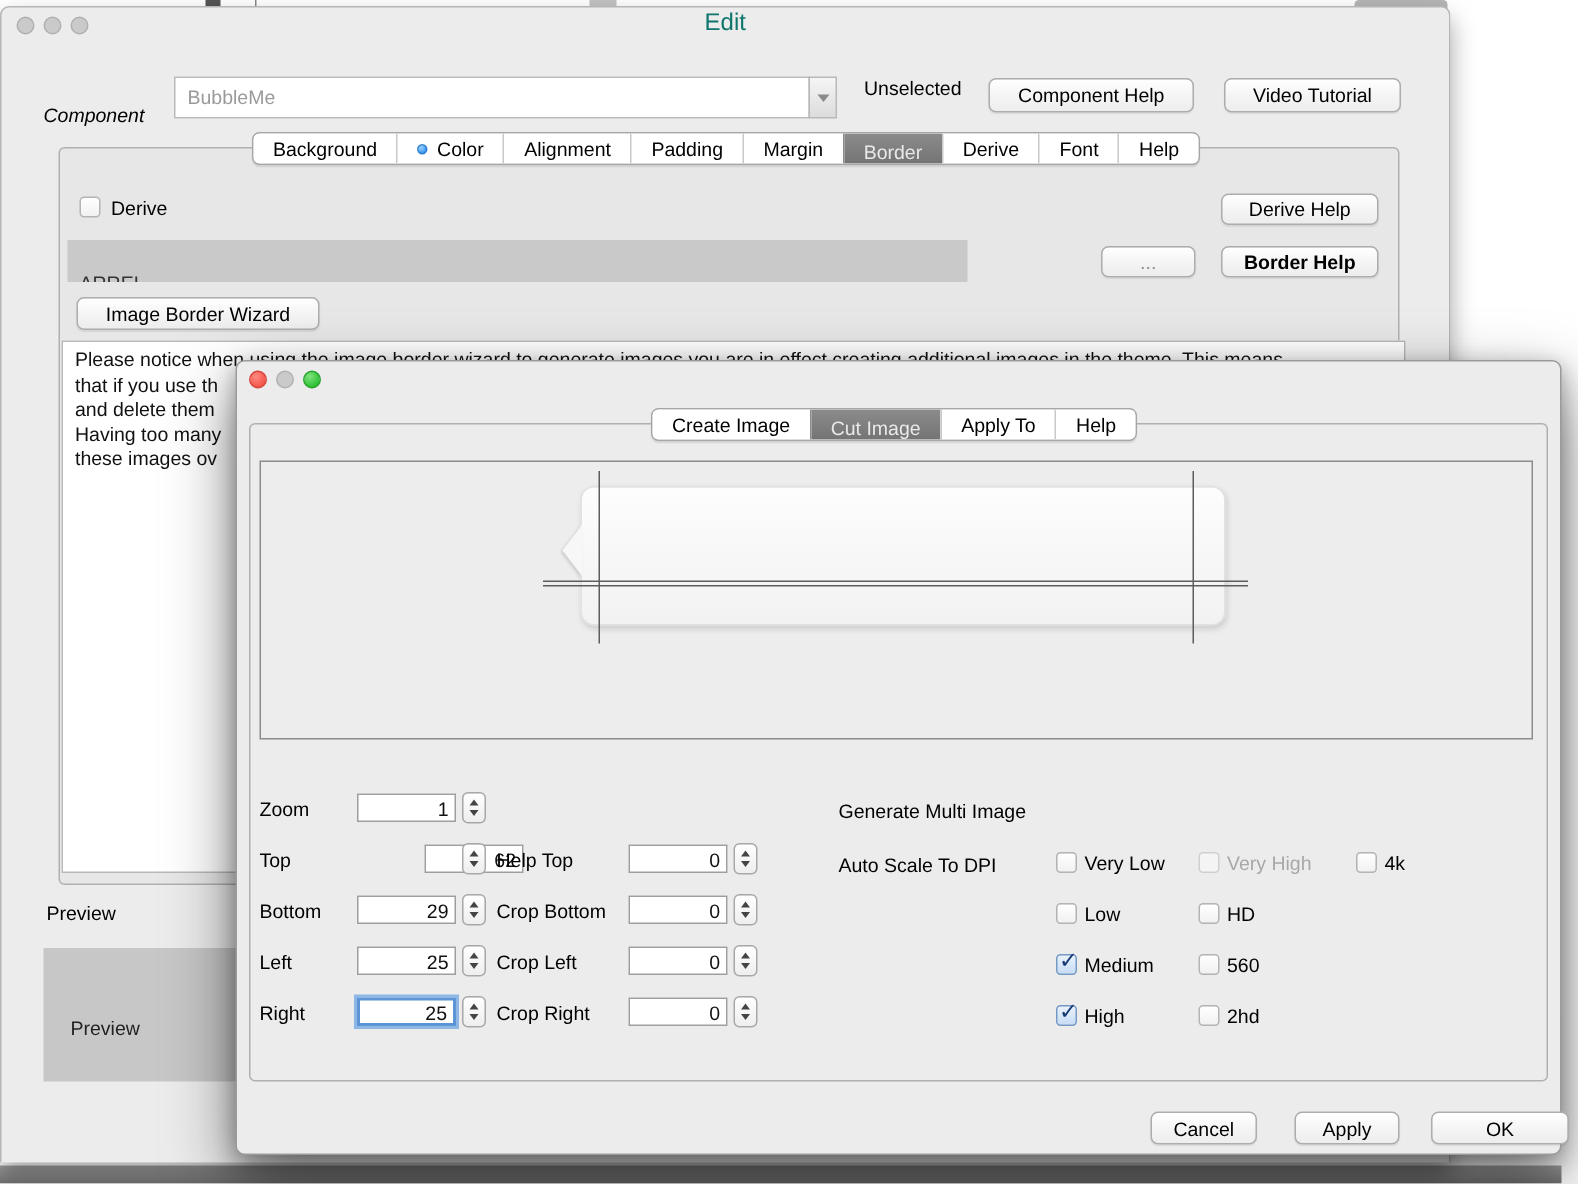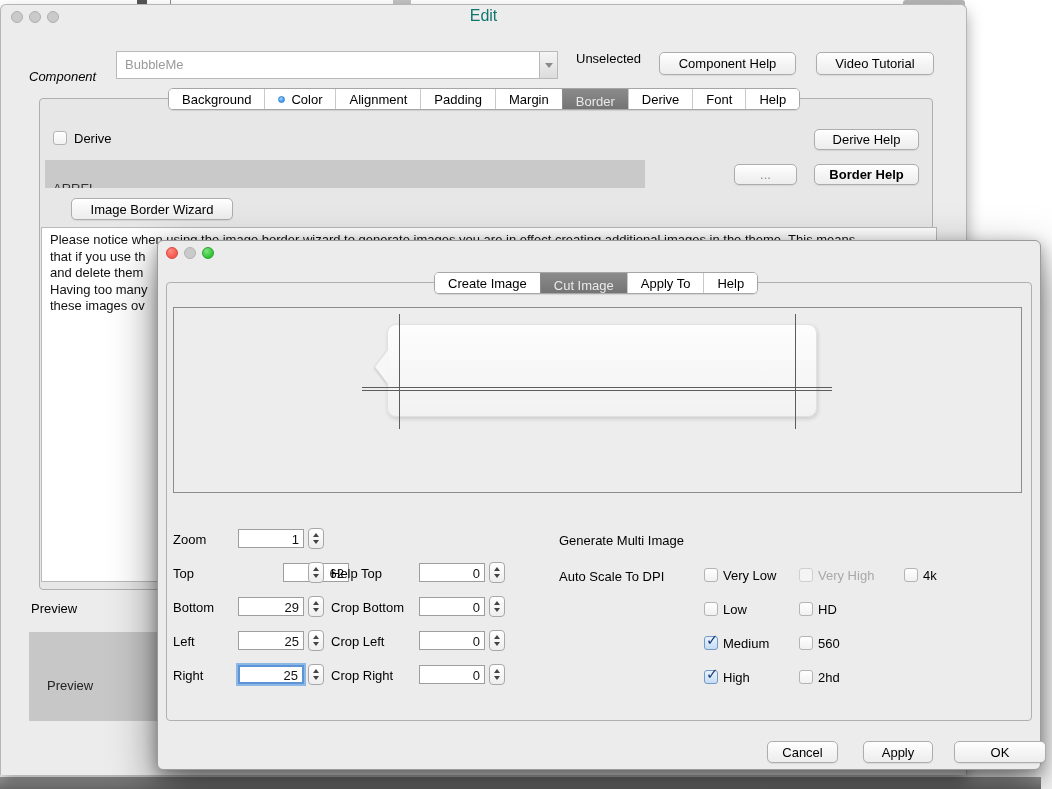--- a/index.html
+++ b/index.html
@@ -211,21 +211,21 @@
 
   <div class="checkbox" style="left:52px;top:126px;"></div>
   <div class="cblabel" style="left:73px;top:126px;">Derive</div>
   <div class="btn" style="left:813px;top:124px;width:105px;height:21px;">Derive Help</div>
 
   <div class="abs" style="left:44px;top:155px;width:600px;height:28px;background:#c9c9c9;overflow:hidden;">
     <div class="graybar-cliptext">ARREL</div>
   </div>
   <div class="btn" style="left:733px;top:159px;width:63px;height:21px;color:#909090;">...</div>
   <div class="btn" style="left:813px;top:159px;width:105px;height:21px;font-weight:bold;">Border Help</div>
-  <div class="btn" style="left:50px;top:193px;width:162px;height:22px;margin-left:20px;">Image Border Wizard</div>
+  <div class="btn" style="left:50px;top:193px;width:162px;height:22px;">Image Border Wizard</div>
 
   <div id="notice-panel" class="abs">
       <div class="line">Please notice when using the image border wizard to generate images you are in effect creating additional images in the theme. This means</div>
       <div class="line">that if you use th</div>
       <div class="line">and delete them</div>
       <div class="line">Having too many</div>
       <div class="line">these images ov</div>
     </div>
 
   <div class="fieldlabel" style="left:30px;top:596px;">Preview</div>

